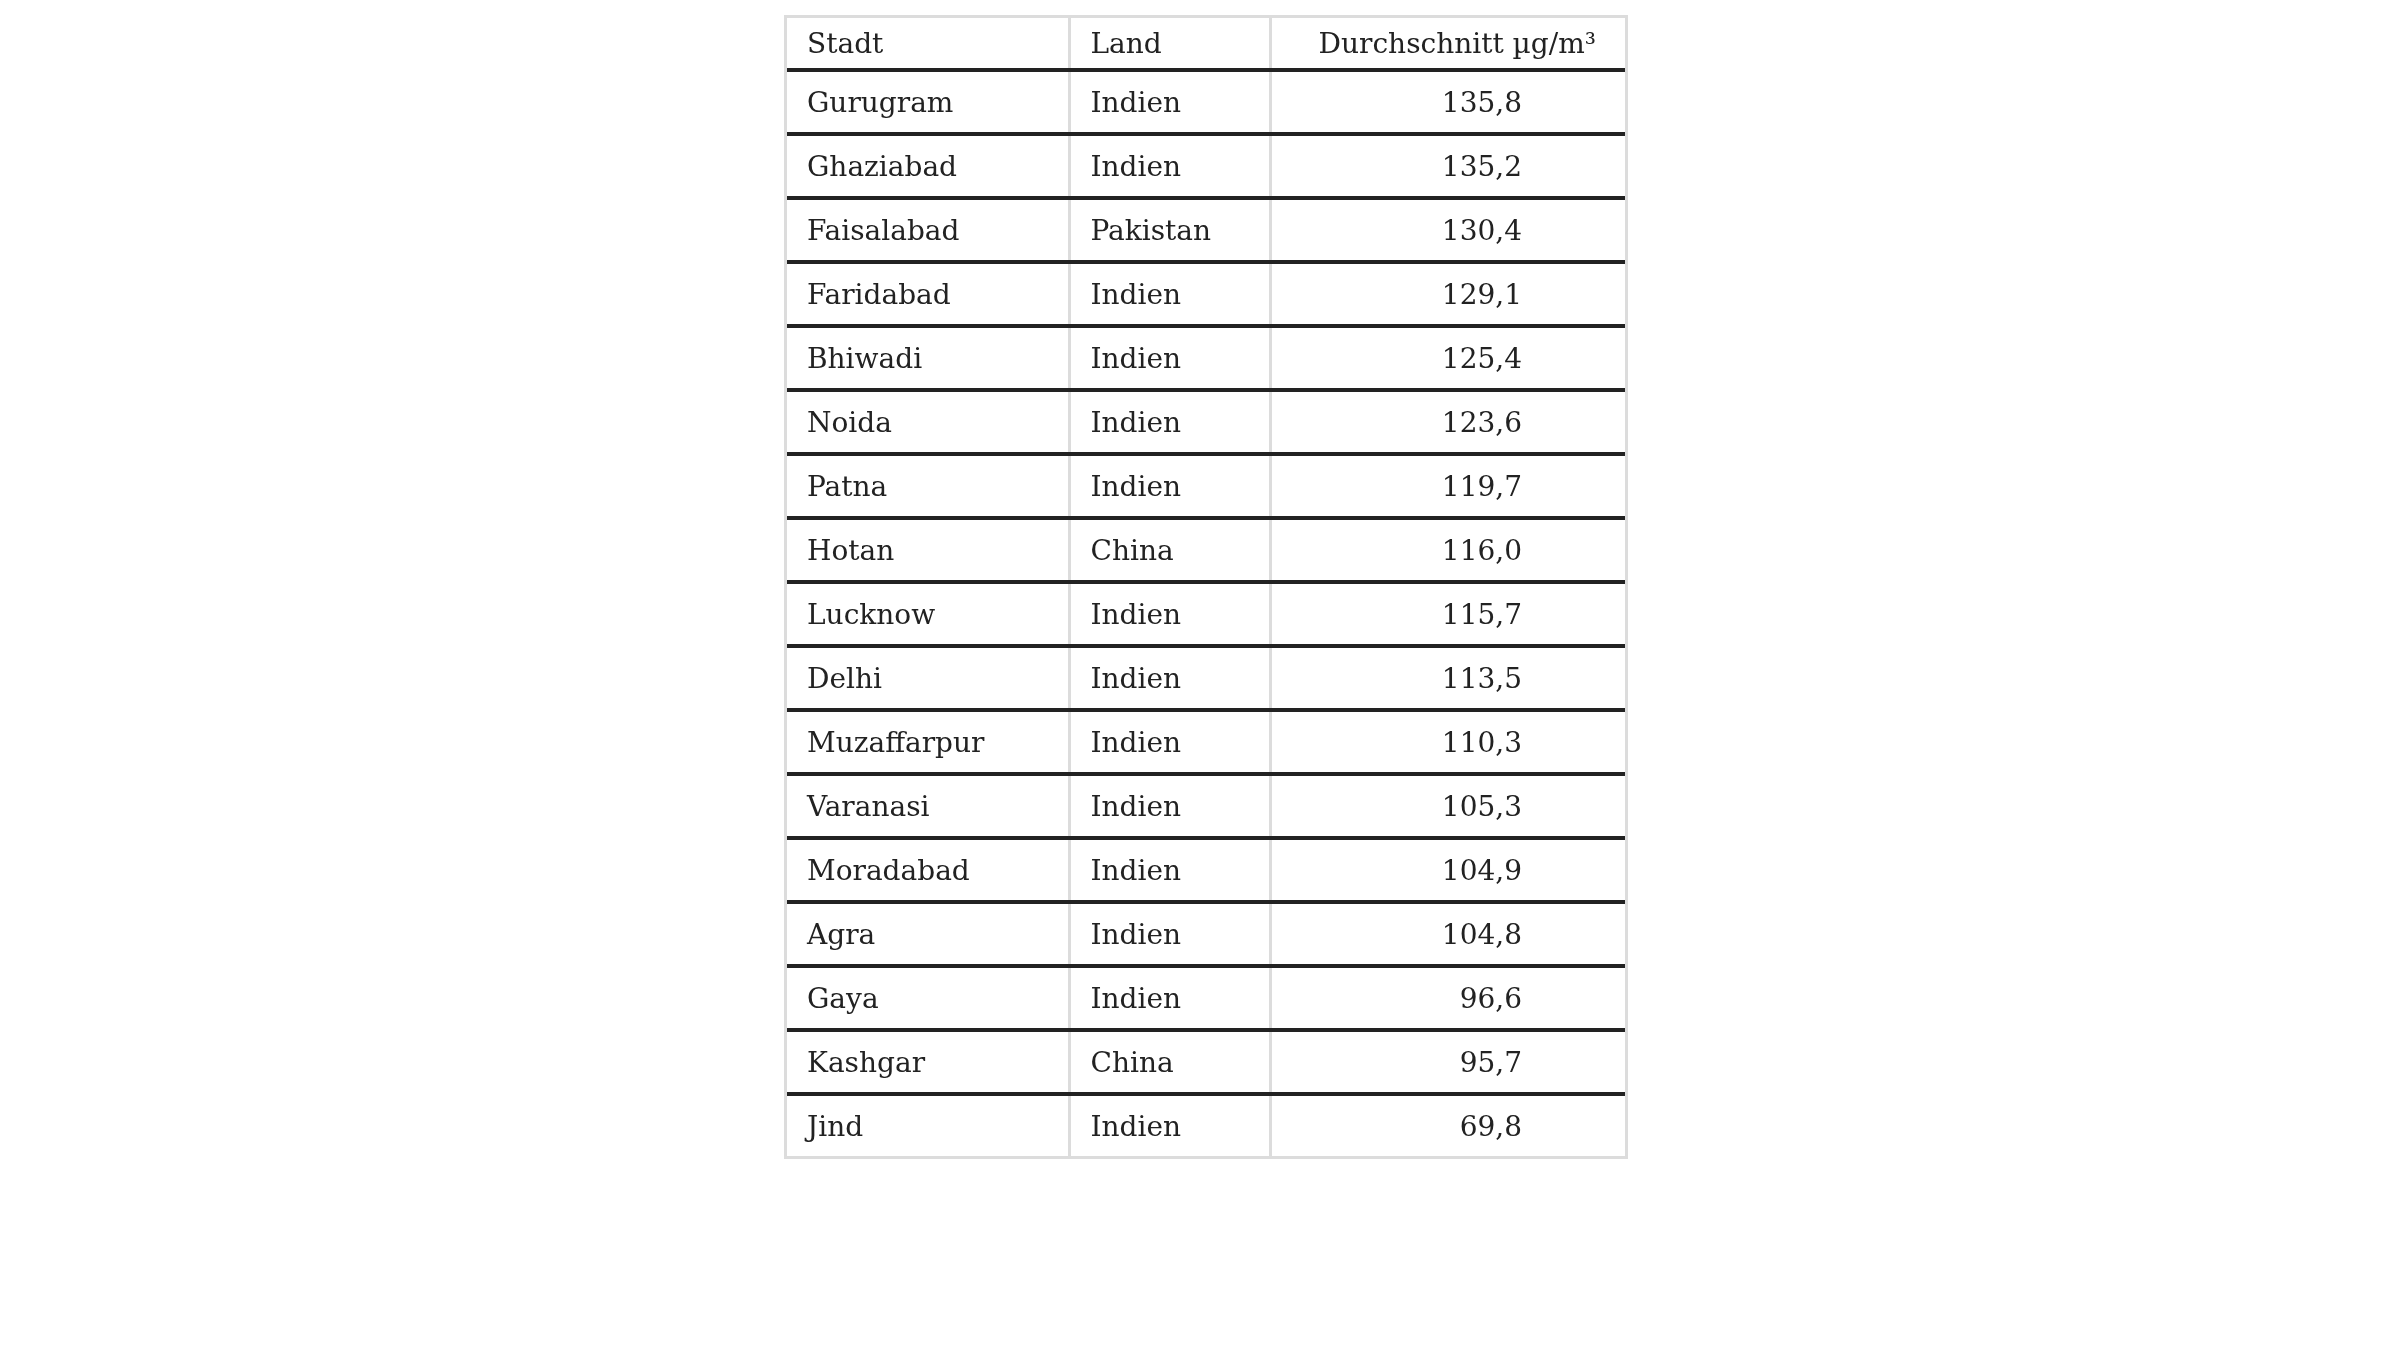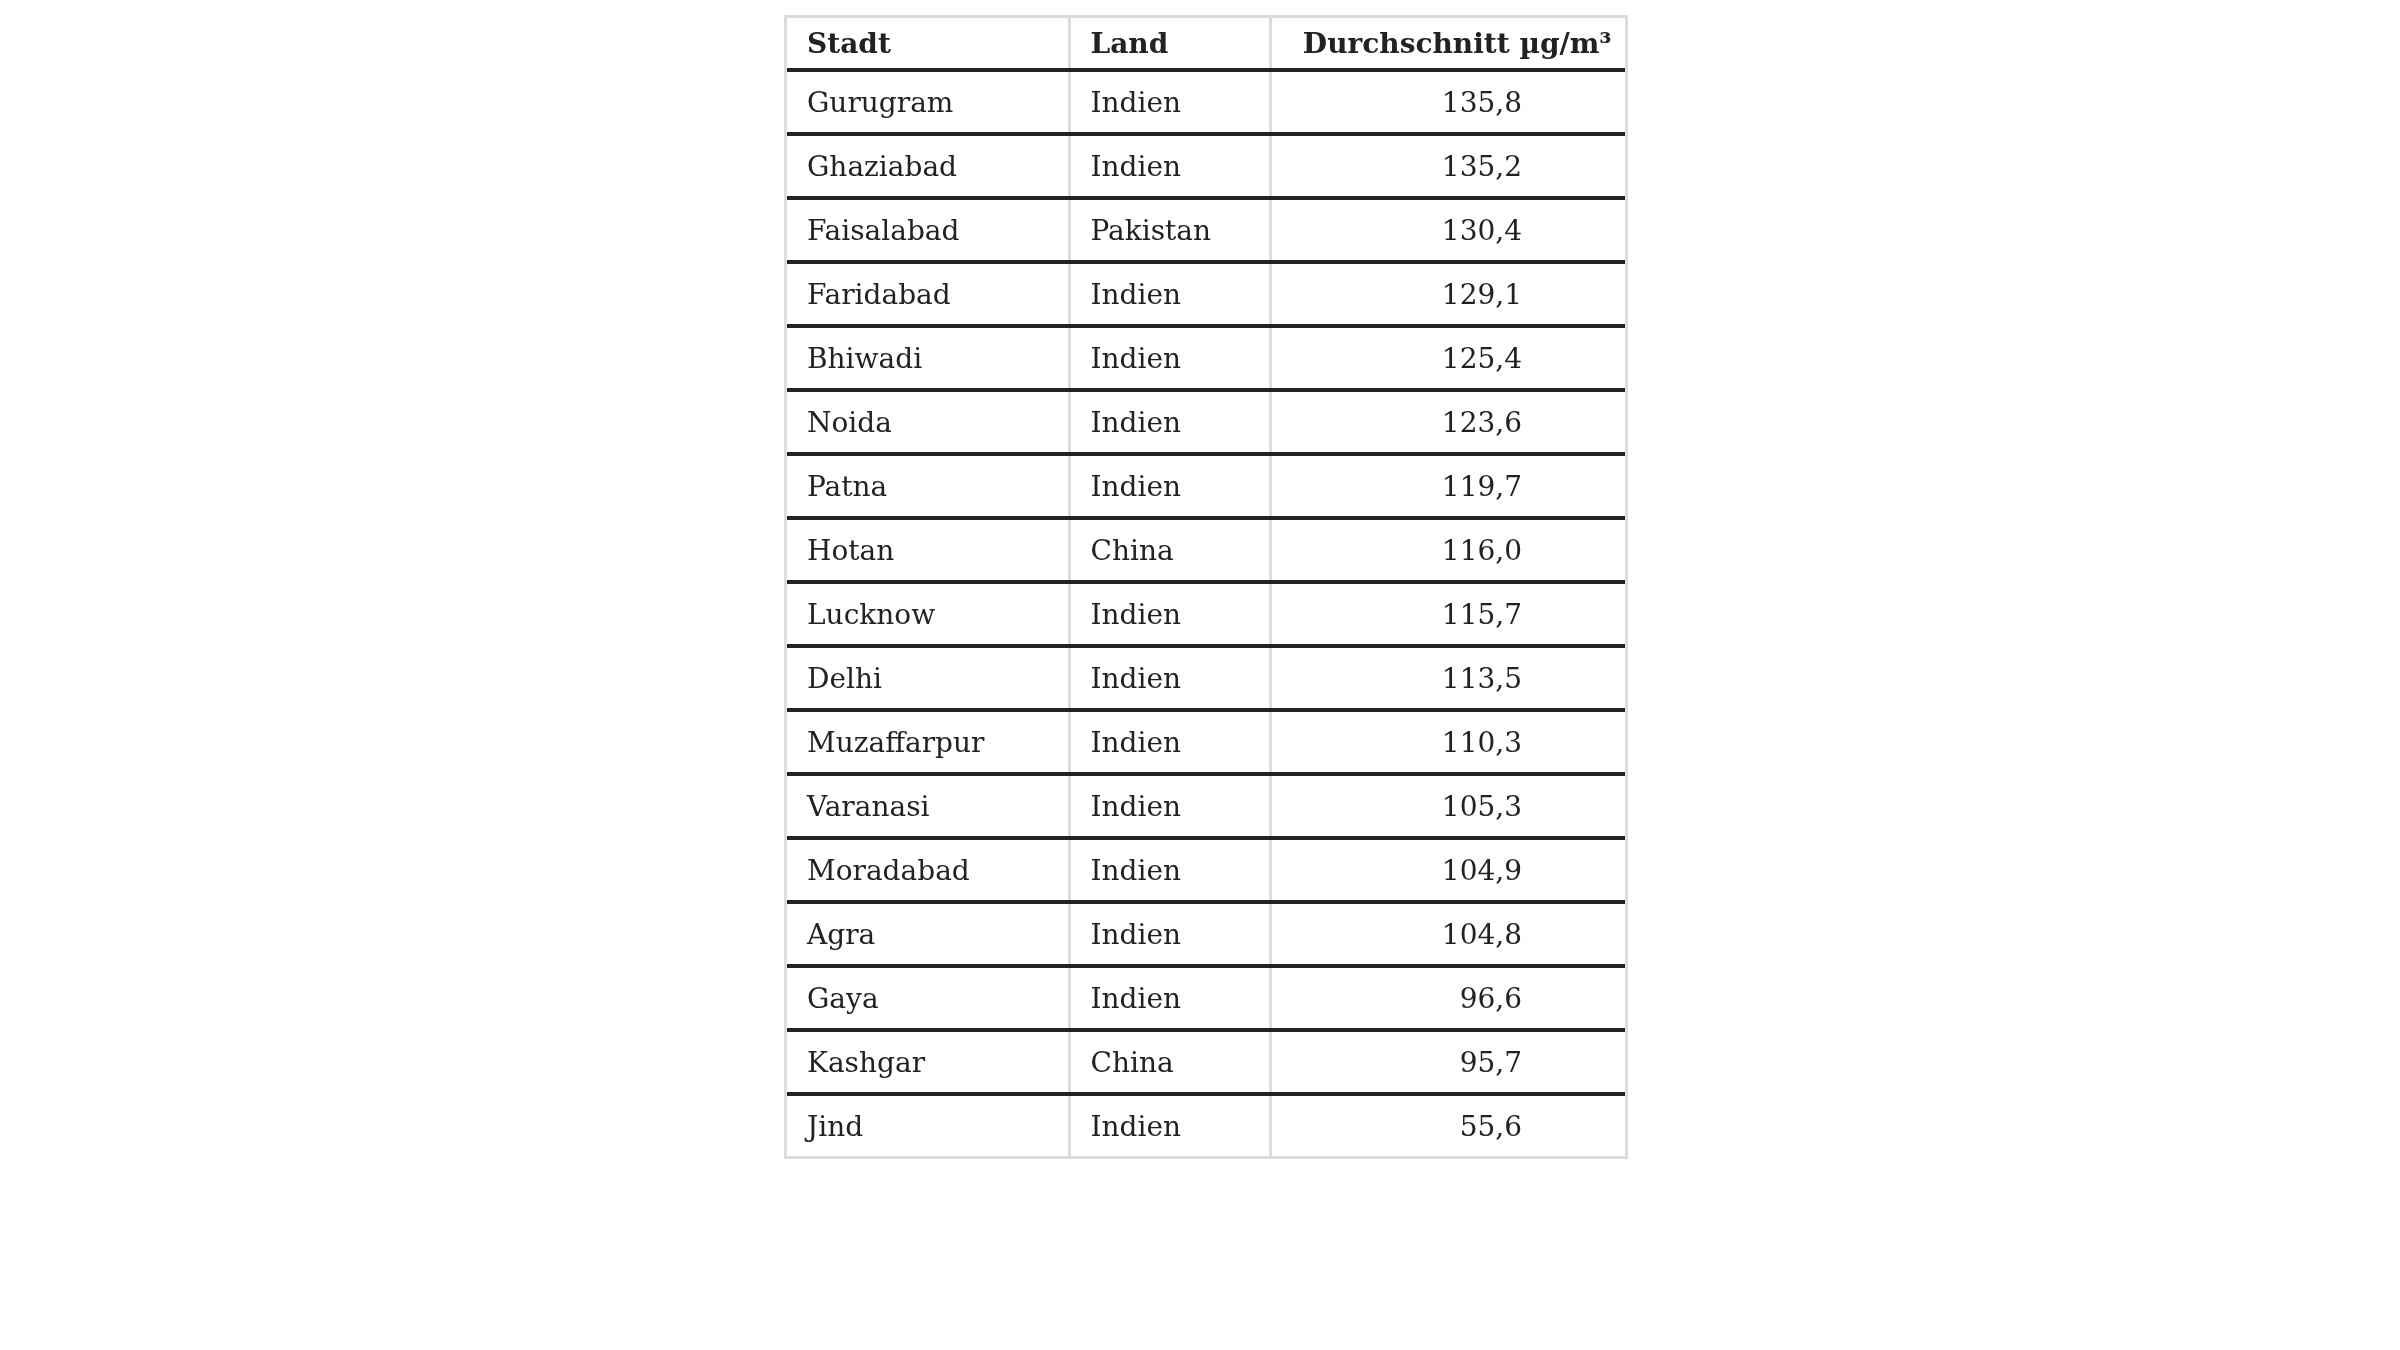--- a/index.html
+++ b/index.html
@@ -5,21 +5,21 @@
     html, body { margin: 0; padding: 0; background: #ffffff; }
     body { width: 2400px; height: 1350px; position: relative; overflow: hidden;
            font-family: "DejaVu Serif", "Liberation Serif", serif; color: #222; }
     .table-wrap { position: absolute; left: 784px; top: 15px; width: 844px;
                   border: 3px solid #dcdcdc; box-sizing: border-box; }
     table { border-collapse: collapse; width: 100%; table-layout: fixed; }
     col.c1 { width: 282px; }
     col.c2 { width: 201px; }
     col.c3 { width: auto; }
     th, td { padding: 0; height: 60px; font-size: 28px; vertical-align: middle; }
-    th { height: 50px; font-weight: bold; text-align: left; font-size: 28px; }
+    th { height: 50px; font-weight: normal; text-align: left; font-size: 28px; }
     thead tr { border-bottom: 4px solid #222; }
     tbody tr { border-bottom: 4px solid #222; }
     tbody tr:last-child { border-bottom: none; }
     th + th, td + td { border-left: 3px solid #dcdcdc; }
     th.h-city, td.city { padding-left: 20px; }
     th.h-country, td.country { padding-left: 20px; }
     th.h-avg { text-align: center; padding-left: 18px; }
     td.avg { text-align: right; padding-right: 103px; }
   </style>
 </head>
@@ -116,17 +116,17 @@
           <td class="avg">96,6</td>
         </tr>
         <tr>
           <td class="city">Kashgar</td>
           <td class="country">China</td>
           <td class="avg">95,7</td>
         </tr>
         <tr>
           <td class="city">Jind</td>
           <td class="country">Indien</td>
-          <td class="avg">55,6</td>
+          <td class="avg">69,8</td>
         </tr>
       </tbody>
   </table>
 </div>
 
 </body></html>

